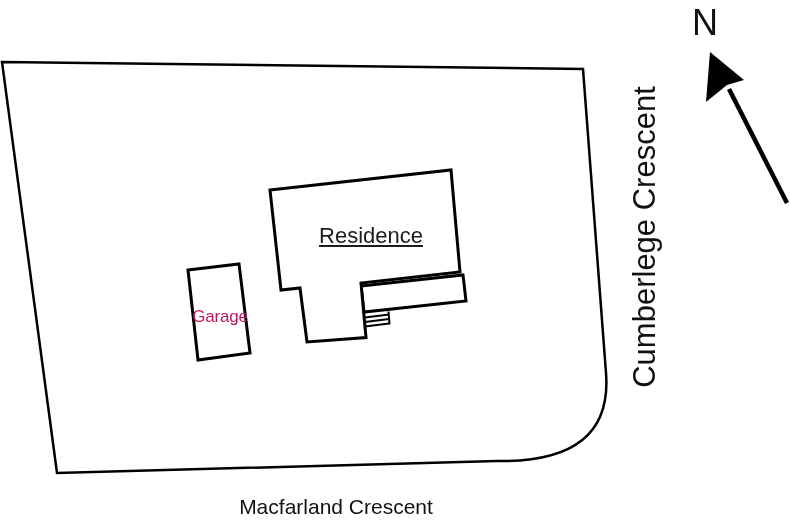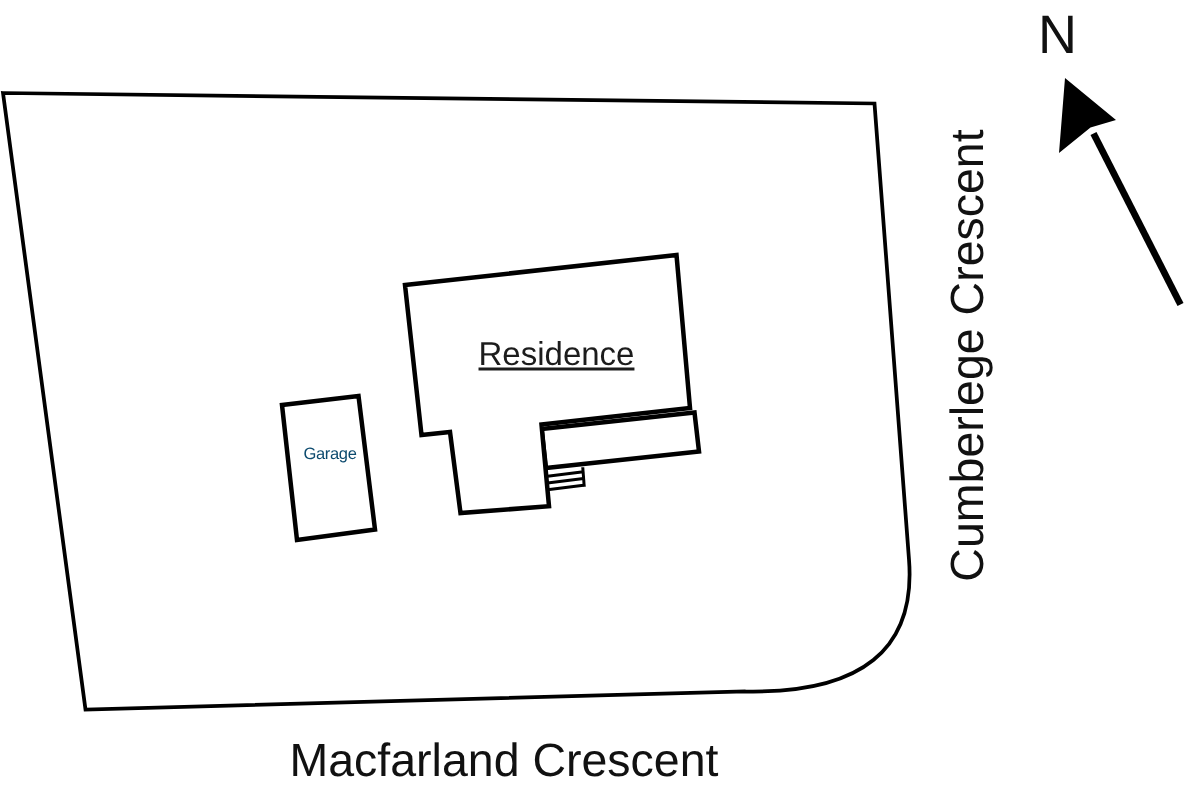--- a/index.html
+++ b/index.html
@@ -42,33 +42,33 @@
     left: 291px;
     top: 222px;
     width: 160px;
     height: 28px;
     font-size: 22px;
     color: #1c1c1c;
     text-decoration: underline;
   }
   .lbl-garage {
     left: 170px;
-    top: 292px;
+    top: 306px;
     width: 100px;
     height: 22px;
-    font-size: 11px;
+    font-size: 17px;
     letter-spacing: -0.2px;
-    color: #0c4a6e;
+    color: #be185d;
   }
   .lbl-street-bottom {
     left: 156px;
     top: 489px;
     width: 360px;
     height: 36px;
-    font-size: 31px;
+    font-size: 21px;
     text-align: right;
   }
   .lbl-street-right {
     left: 495px;
     top: 220px;
     width: 300px;
     height: 34px;
     font-size: 31px;
     transform: rotate(-90deg);
     transform-origin: center center;

